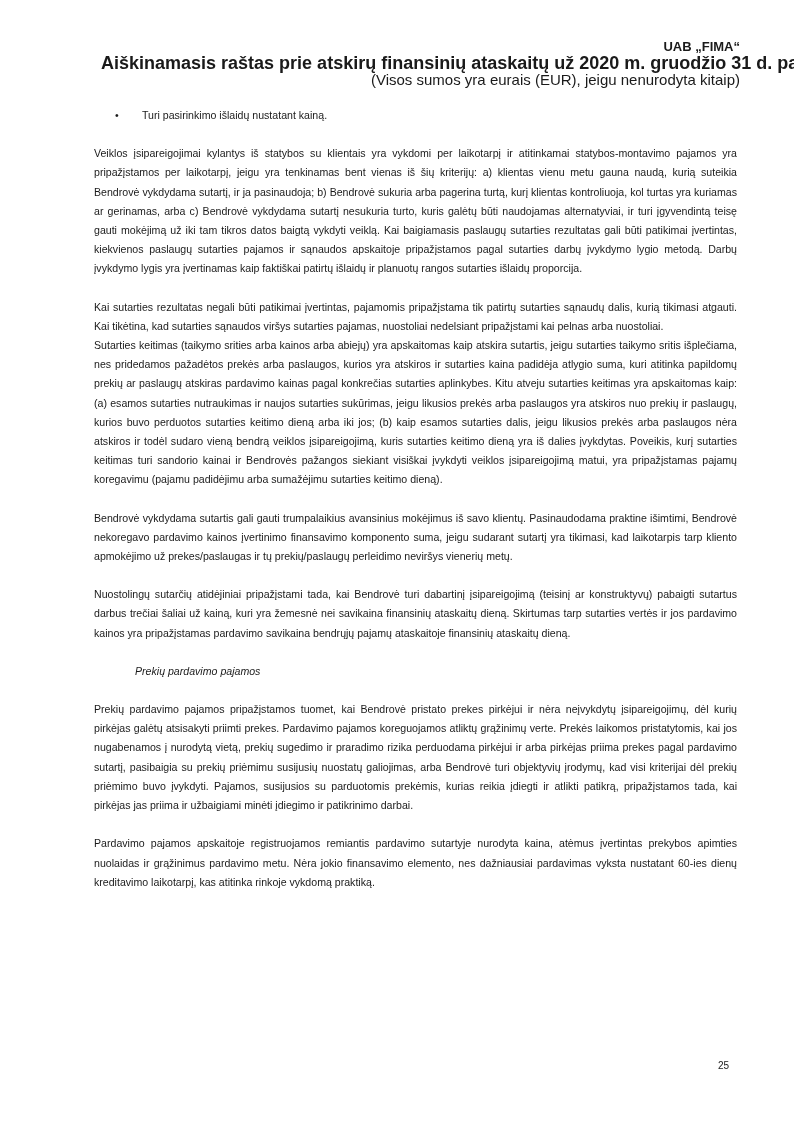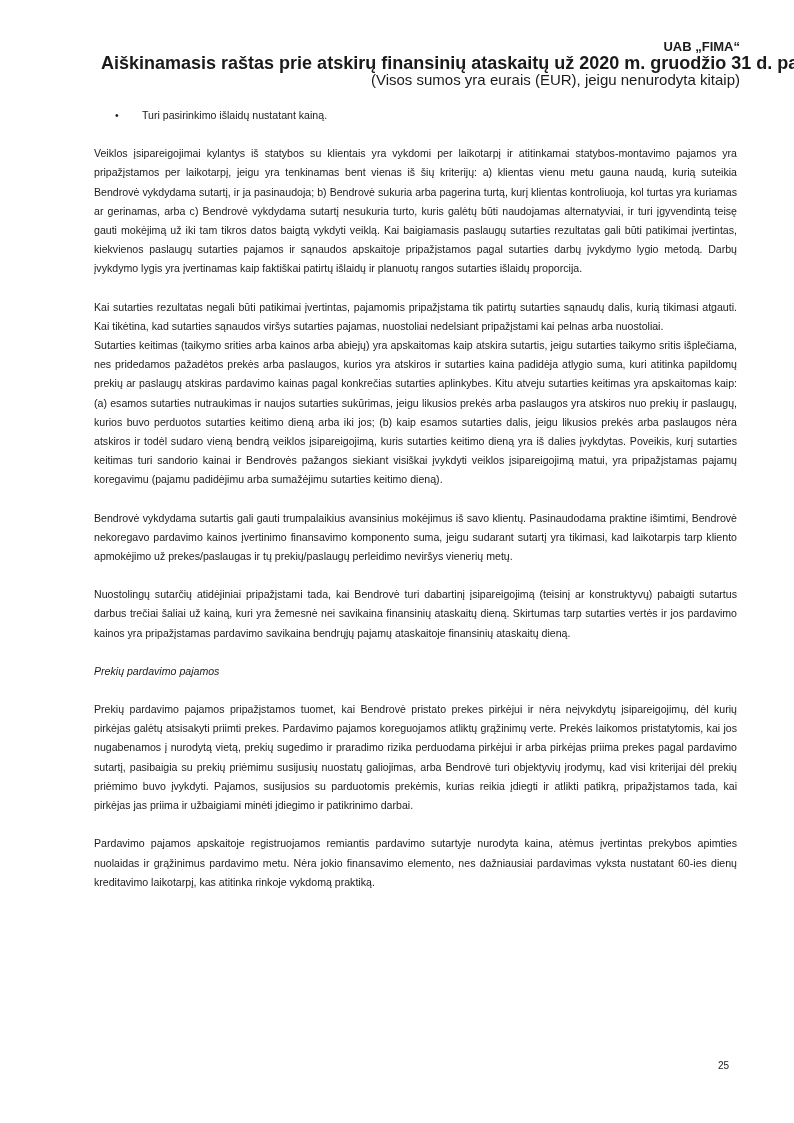--- a/index.html
+++ b/index.html
@@ -10,21 +10,21 @@
     }
     .header { position: absolute; top: 38px; left: 80px; width: 660px; text-align: right; }
     .company { font-weight: bold; font-size: 13px; line-height: 17px; margin-left: 88px; }
     .title { font-weight: bold; font-size: 18px; line-height: 17px; margin-left: 21px; white-space: nowrap; }
     .subtitle { font-size: 15px; line-height: 16px; margin-left: 40px; }
     .content { position: absolute; top: 106px; left: 94px; width: 643px; font-size: 10.6px; line-height: 19.2px; }
     .bullet-line { position: relative; padding-left: 48px; margin: 0 0 19px 0; }
     .bullet-dot { position: absolute; left: 21px; top: 0; }
     p { margin: 0; text-align: justify; }
     p.gap { margin-top: 19px; }
-    .italic { font-style: italic; }
+    .italic { font-style: italic; margin-left: 41px; }
     .page-number { position: absolute; top: 1060px; left: 718px; font-size: 10px; }
   </style>
 </head>
 <body>
 
 <div class="header">
   <div class="company">UAB „FIMA“</div>
   <div class="title">Aiškinamasis raštas prie atskirų finansinių ataskaitų už 2020 m. gruodžio 31 d. pasibaigusius metus</div>
   <div class="subtitle">(Visos sumos yra eurais (EUR), jeigu nenurodyta kitaip)</div>
 </div>

